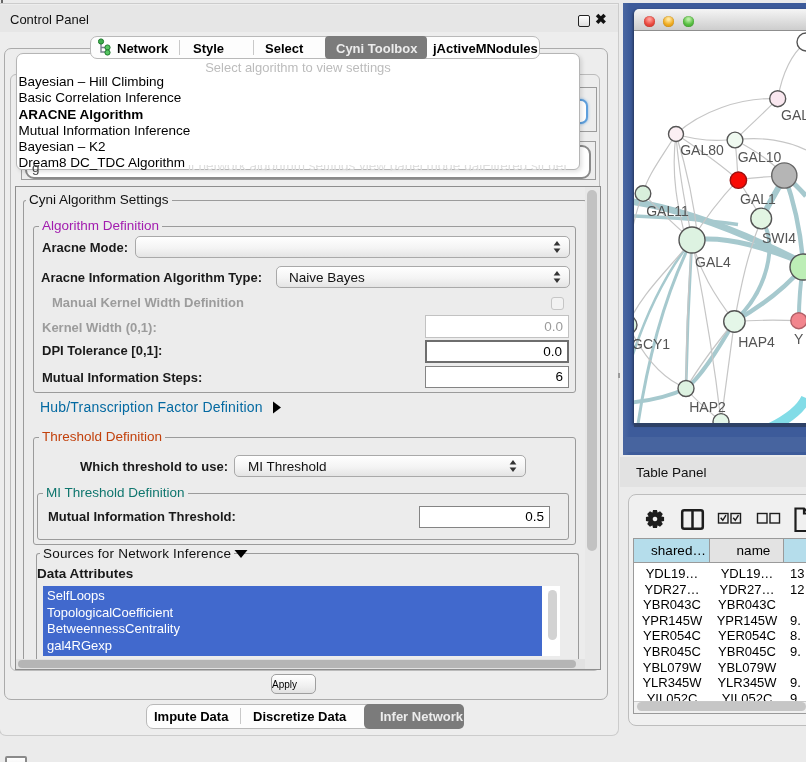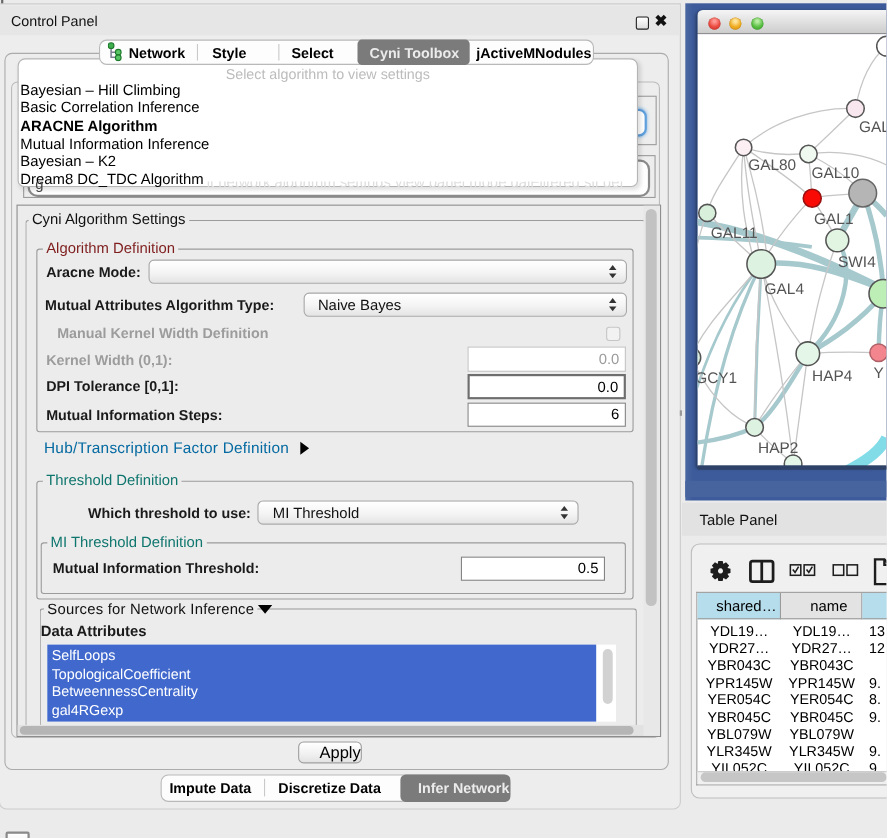--- a/index.html
+++ b/index.html
@@ -53,30 +53,30 @@
 <div class="abs" style="left:188px;top:165px;width:390px;height:6px;overflow:hidden;z-index:21;color:#dedede;font-size:13.5px;text-decoration:underline;">
     <div style="margin-top:-7px;white-space:nowrap;">lt network algorithm settings view panel mode galFiltered sif def</div>
   </div>
 
 <div class="abs" style="left:15px;top:186px;width:586px;height:484px;border:1px solid #8e8e8e;background:#ececec;box-sizing:border-box;"></div>
 
 <div class="grp" style="left:23px;top:200px;width:562px;height:468px;border-bottom:none;border-radius:3px 3px 0 0;"></div>
 <div class="gtitle" style="left:26px;top:193px;font-size:13.5px;color:#111;">Cyni Algorithm Settings</div>
 
 <div class="grp" style="left:33px;top:226px;width:541px;height:165px;"></div>
-<div class="gtitle" style="left:39px;top:219px;font-size:13.5px;color:#7f1d1d;text-align:center;">Algorithm Definition</div>
+<div class="gtitle" style="left:39px;top:219px;font-size:13.5px;color:#a21caf;text-align:center;">Algorithm Definition</div>
 
 <div class="lbl" style="left:42px;top:240px;">Aracne Mode:</div>
 <div class="combo" style="left:135px;top:236px;width:435px;height:22px;">
   <svg class="ar" viewBox="0 0 8 12">
       <path d="M4,0 L7.4,4.4 L0.6,4.4 Z" fill="#333"></path>
       <path d="M4,12 L7.4,7.6 L0.6,7.6 Z" fill="#333"></path>
     </svg>
 </div>
-<div class="lbl" style="left:41px;top:270px;">Mutual Attributes Algorithm Type:</div>
+<div class="lbl" style="left:41px;top:270px;">Aracne Information Algorithm Type:</div>
 <div class="combo" style="left:276px;top:266px;width:294px;height:22px;">
   <div style="margin:3px 0 0 12px;">Naive Bayes</div>
   <svg class="ar" viewBox="0 0 8 12">
       <path d="M4,0 L7.4,4.4 L0.6,4.4 Z" fill="#333"></path>
       <path d="M4,12 L7.4,7.6 L0.6,7.6 Z" fill="#333"></path>
     </svg>
 </div>
 <div class="lbl dis" style="left:42px;top:295px;margin-left:10px;">Manual Kernel Width Definition</div>
 <div class="abs" style="left:551px;top:297px;width:13px;height:13px;border:1px solid #c6c6c6;border-radius:3px;background:#f2f2f2;box-sizing:border-box;"></div>
 <div class="lbl dis" style="left:42px;top:320px;">Kernel Width (0,1):</div>
@@ -85,21 +85,21 @@
 <div class="fld" style="left:425px;top:340px;width:144px;height:23px;border:2px solid #6e6e6e;line-height:19px;">0.0</div>
 <div class="lbl" style="left:42px;top:370px;">Mutual Information Steps:</div>
 <div class="fld" style="left:425px;top:366px;width:144px;height:22px;line-height:20px;">6</div>
 
 <div class="abs" style="left:40px;top:399px;font-size:14px;color:#0369a1;letter-spacing:0.2px;">Hub/Transcription Factor Definition</div>
 <svg class="abs" style="left:272px;top:401px;" width="10" height="13" viewBox="0 0 10 13">
     <path d="M1,0.5 L9,6.5 L1,12.5 Z" fill="#000"></path>
   </svg>
 
 <div class="grp" style="left:33px;top:437px;width:541px;height:106px;"></div>
-<div class="gtitle" style="left:39px;top:430px;font-size:13.5px;color:#0f766e;">Threshold Definition</div>
+<div class="gtitle" style="left:39px;top:430px;font-size:13.5px;color:#c2410c;">Threshold Definition</div>
 <div class="lbl" style="left:80px;top:459px;">Which threshold to use:</div>
 <div class="combo" style="left:234px;top:455px;width:292px;height:22px;">
   <div style="margin:3px 0 0 13px;">MI Threshold</div>
   <svg class="ar" viewBox="0 0 8 12">
       <path d="M4,0 L7.4,4.4 L0.6,4.4 Z" fill="#333"></path>
       <path d="M4,12 L7.4,7.6 L0.6,7.6 Z" fill="#333"></path>
     </svg>
 </div>
 
 <div class="grp" style="left:37px;top:493px;width:530px;height:45px;"></div>
@@ -122,21 +122,21 @@
 <div class="abs" style="left:18px;top:660px;width:558px;height:8px;background:#b5b5b5;border-radius:4px;"></div>
 
 <div class="abs" style="left:585px;top:187px;width:15px;height:482px;background:#e8e8e8;"></div>
 <div class="abs" style="left:587px;top:190px;width:10px;height:361px;background:#c2c2c2;border-radius:5px;"></div>
 
 <div class="abs" style="left:16px;top:53px;width:564px;height:117px;background:#fff;border:1px solid #b5b5b5;border-radius:7px 7px 6px 6px;box-shadow:2px 2px 4px rgba(0,0,0,0.12);box-sizing:border-box;z-index:20;">
   <div style="position:absolute;left:0;top:6px;width:100%;text-align:center;font-size:13px;color:#bcbcbc;">Select algorithm to view settings</div>
   <div style="position:absolute;left:1.5px;top:20px;font-size:13.5px;color:#000;line-height:16.3px;white-space:nowrap;">Bayesian – Hill Climbing<br>Basic Correlation Inference<br><b>ARACNE Algorithm</b><br>Mutual Information Inference<br>Bayesian – K2<br>Dream8 DC_TDC Algorithm</div>
 </div>
 
-<div class="abs" style="left:271px;top:674px;width:58px;height:20px;border:1px solid #9f9f9f;border-radius:5px;background:linear-gradient(#ffffff,#f0f0f0 60%,#e2e2e2);text-align:right;font-size:15px;line-height:19px;box-sizing:border-box;">Apply</div>
+<div class="abs" style="left:271px;top:674px;width:45px;height:20px;border:1px solid #9f9f9f;border-radius:5px;background:linear-gradient(#ffffff,#f0f0f0 60%,#e2e2e2);text-align:left;font-size:10px;line-height:19px;box-sizing:border-box;">Apply</div>
 
 <div class="abs" style="left:146px;top:704px;width:318px;height:25px;background:#fdfdfd;border:1px solid #b9b9b9;border-radius:7px;box-sizing:border-box;"></div>
 <div class="abs" style="left:240px;top:708px;width:1px;height:16px;background:#c9c9c9;"></div>
 <div class="abs" style="left:364px;top:704px;width:100px;height:25px;background:#7b7b7b;border-radius:5px;"></div>
 <div class="abs" style="left:154px;top:709px;font-size:13px;font-weight:bold;">Impute Data</div>
 <div class="abs" style="left:253px;top:709px;font-size:13px;font-weight:bold;">Discretize Data</div>
 <div class="abs" style="left:380px;top:709px;font-size:13px;font-weight:bold;color:#ececec;">Infer Network</div>
 
 <div class="abs" style="left:5px;top:756px;width:18px;height:14px;border:2px solid #8a8a8a;border-radius:2px;background:linear-gradient(#fff,#e8e8e8);"></div>
 <div class="abs" style="left:618px;top:373px;width:2px;height:5px;background:#9a9a9a;"></div>

